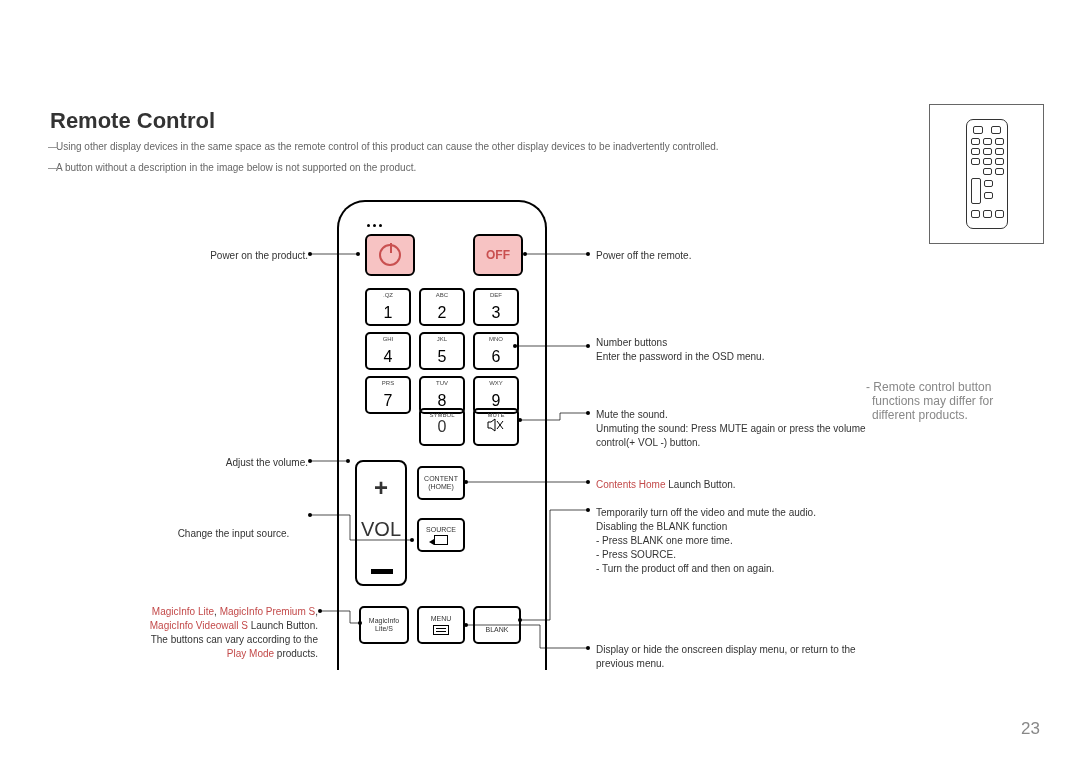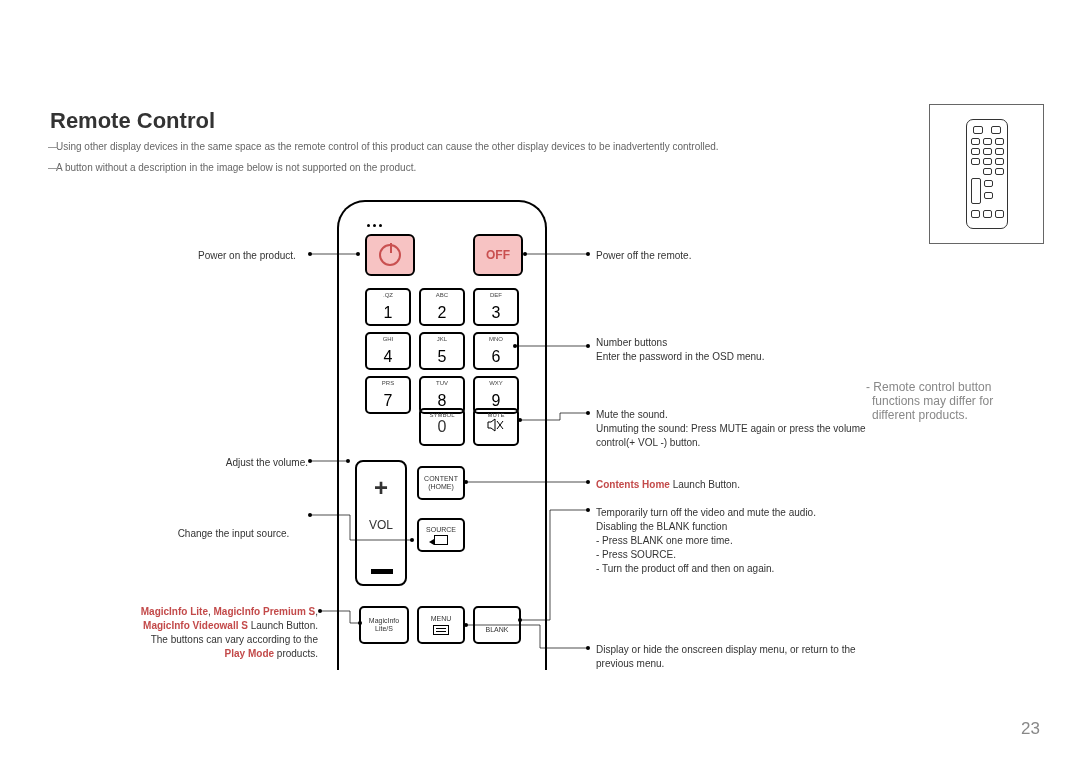--- a/index.html
+++ b/index.html
@@ -114,21 +114,21 @@
   .zero-btn .sup { font-size:6px; text-align:center; padding-top:2px; color:#444;}
   .zero-btn .digit { text-align:center; font-size:16px; padding-top:0px;}
 
   .vol-btn {
     position:absolute;
     left: 16px; top:258px;
     width:52px; height:126px;
     border:2px solid #000; border-radius:8px;
   }
   .vol-plus { position:absolute; top:12px; width:100%; text-align:center; font-size:24px; font-weight:bold;}
-  .vol-lbl { position:absolute; top:56px; width:100%; text-align:center; font-size:12px;}
+  .vol-lbl { position:absolute; top:56px; width:100%; text-align:center; font-size:20px;}
   .vol-minus { position:absolute; bottom:10px; left:14px; width:22px; height:5px; background:#000;}
 
   .small-btn {
     position:absolute;
     width:48px; height:34px;
     border:2px solid #000; border-radius:5px;
     font-size:7px; text-align:center;
     display:flex; flex-direction:column; align-items:center; justify-content:center;
     color:#333;
   }
@@ -145,21 +145,21 @@
   .menu-icon::before{content:'';position:absolute;top:2px;left:2px;right:2px;height:1px;background:#000;}
   .menu-icon::after{content:'';position:absolute;top:5px;left:2px;right:2px;height:1px;background:#000;}
 
   
   .callout {
     position: absolute;
     font-size: 10px;
     color: #333;
     line-height: 1.4;
   }
-  .callout .red { color: #c34a4a; font-weight:bold; }
+  .callout .red { color: #c34a4a; font-weight:normal; }
 
   
   svg.lines {
     position: absolute;
     left: 0; top: 0;
     width: 1080px; height: 763px;
     pointer-events: none;
   }
   svg.lines line { stroke: #000; stroke-width: 0.7; }
   svg.lines circle { fill: #000; }
@@ -295,21 +295,21 @@
   </div>
   <div class="small-btn menu-btn">
     <span>MENU</span>
     <span class="menu-icon"></span>
   </div>
   <div class="small-btn blank-btn">
     <span style="margin-top:8px">BLANK</span>
   </div>
 </div>
 
-<div class="callout" style="left:198px;top:249px;width:110px">Power on the product.</div>
+<div class="callout" style="left:198px;top:249px;text-align:right;width:110px">Power on the product.</div>
 <div class="callout" style="left:198px;top:456px;text-align:right;width:110px">Adjust the volume.</div>
 <div class="callout" style="left:159px;top:527px;text-align:center;width:149px">Change the input source.</div>
 <div class="callout" style="left:94px;top:605px;width:224px;text-align:right">
   <span class="red">MagicInfo Lite</span>, <span class="red">MagicInfo Premium S</span>,<br>
   <span class="red">MagicInfo Videowall S</span><span> Launch Button.</span><br>
   <span>The buttons can vary according to the </span><br>
   <span class="red">Play Mode</span><span> products.</span>
 </div>
 
 <div class="callout" style="left:596px;top:249px">Power off the remote.</div>

